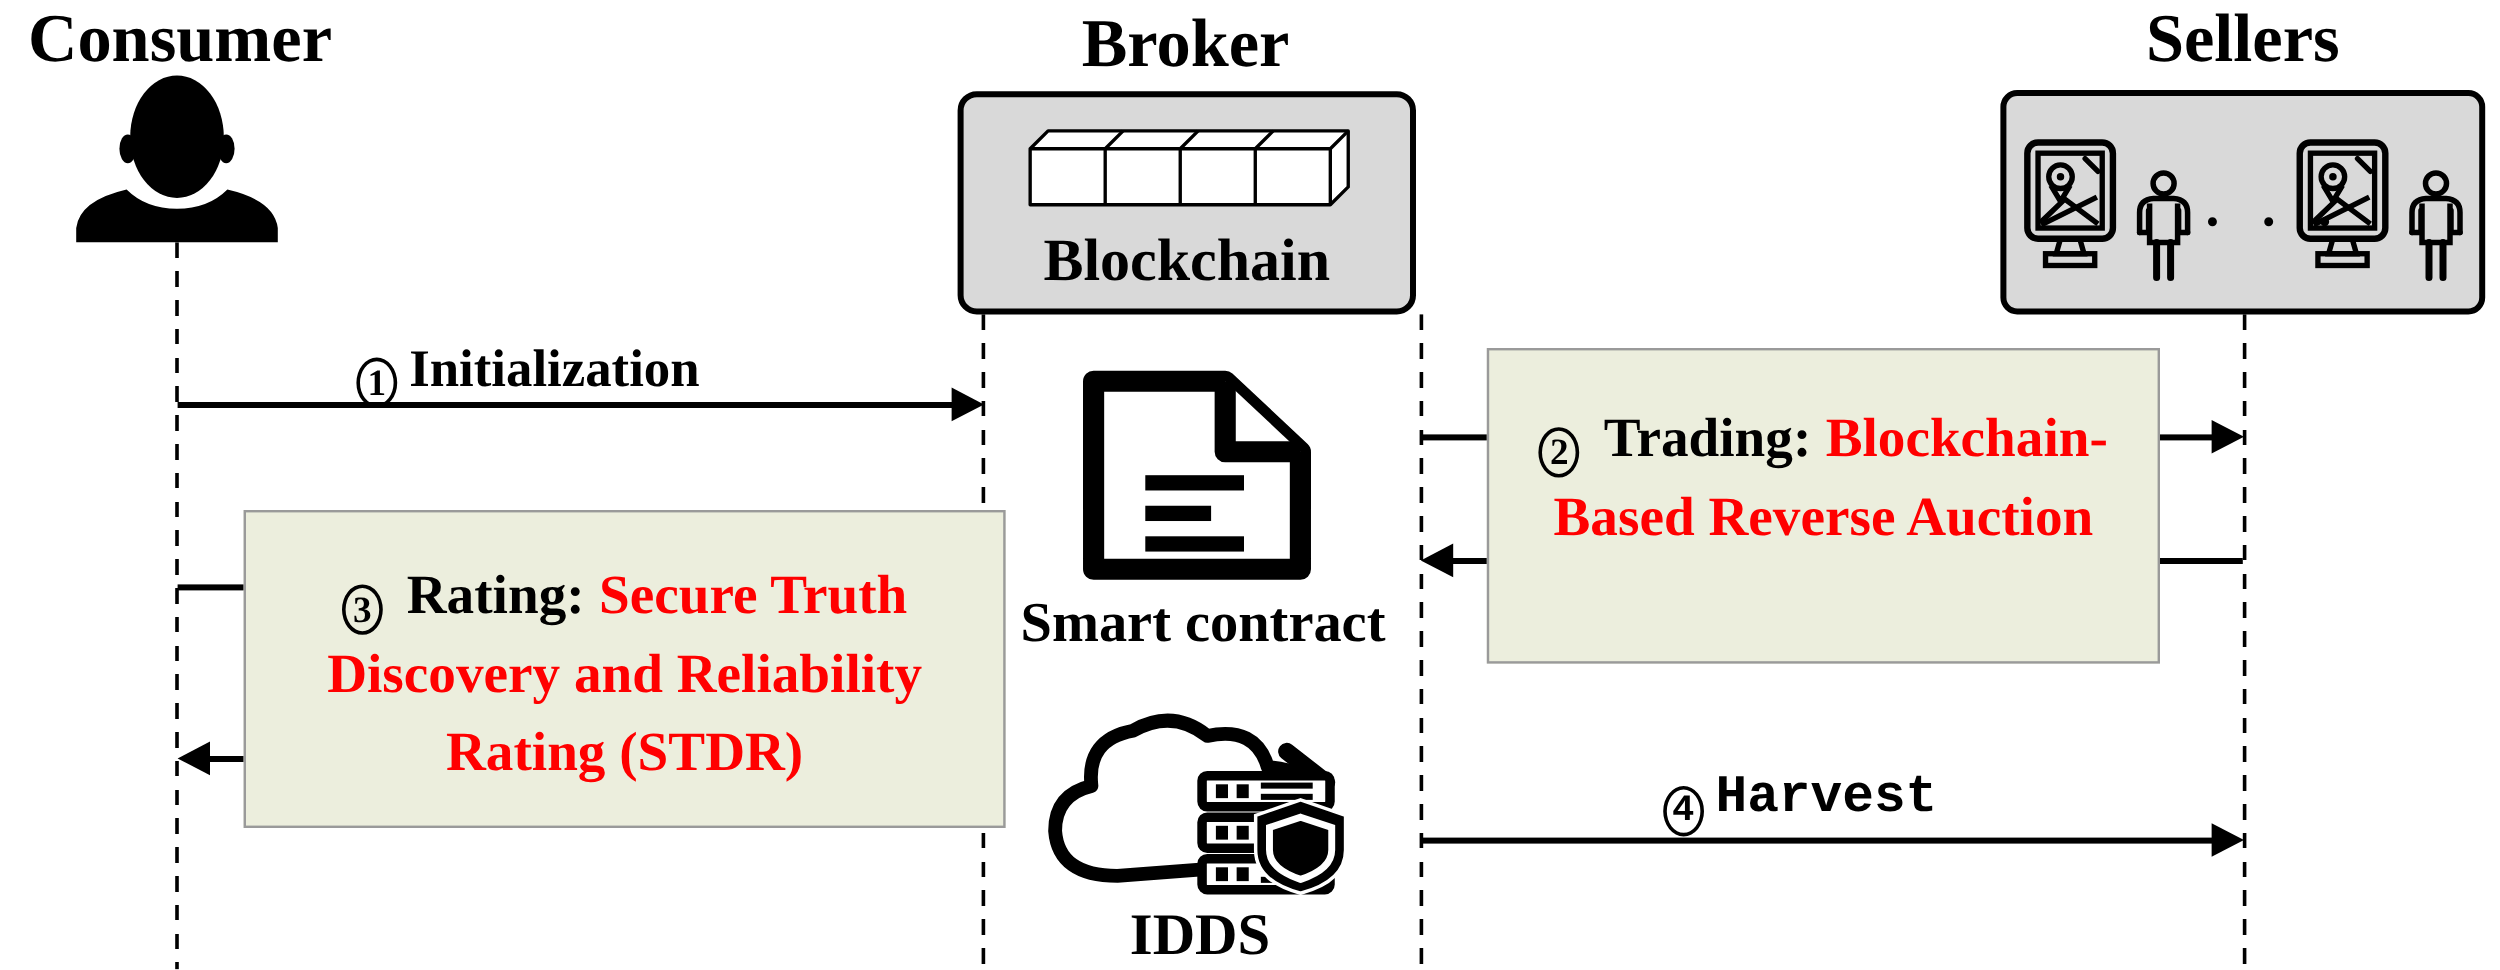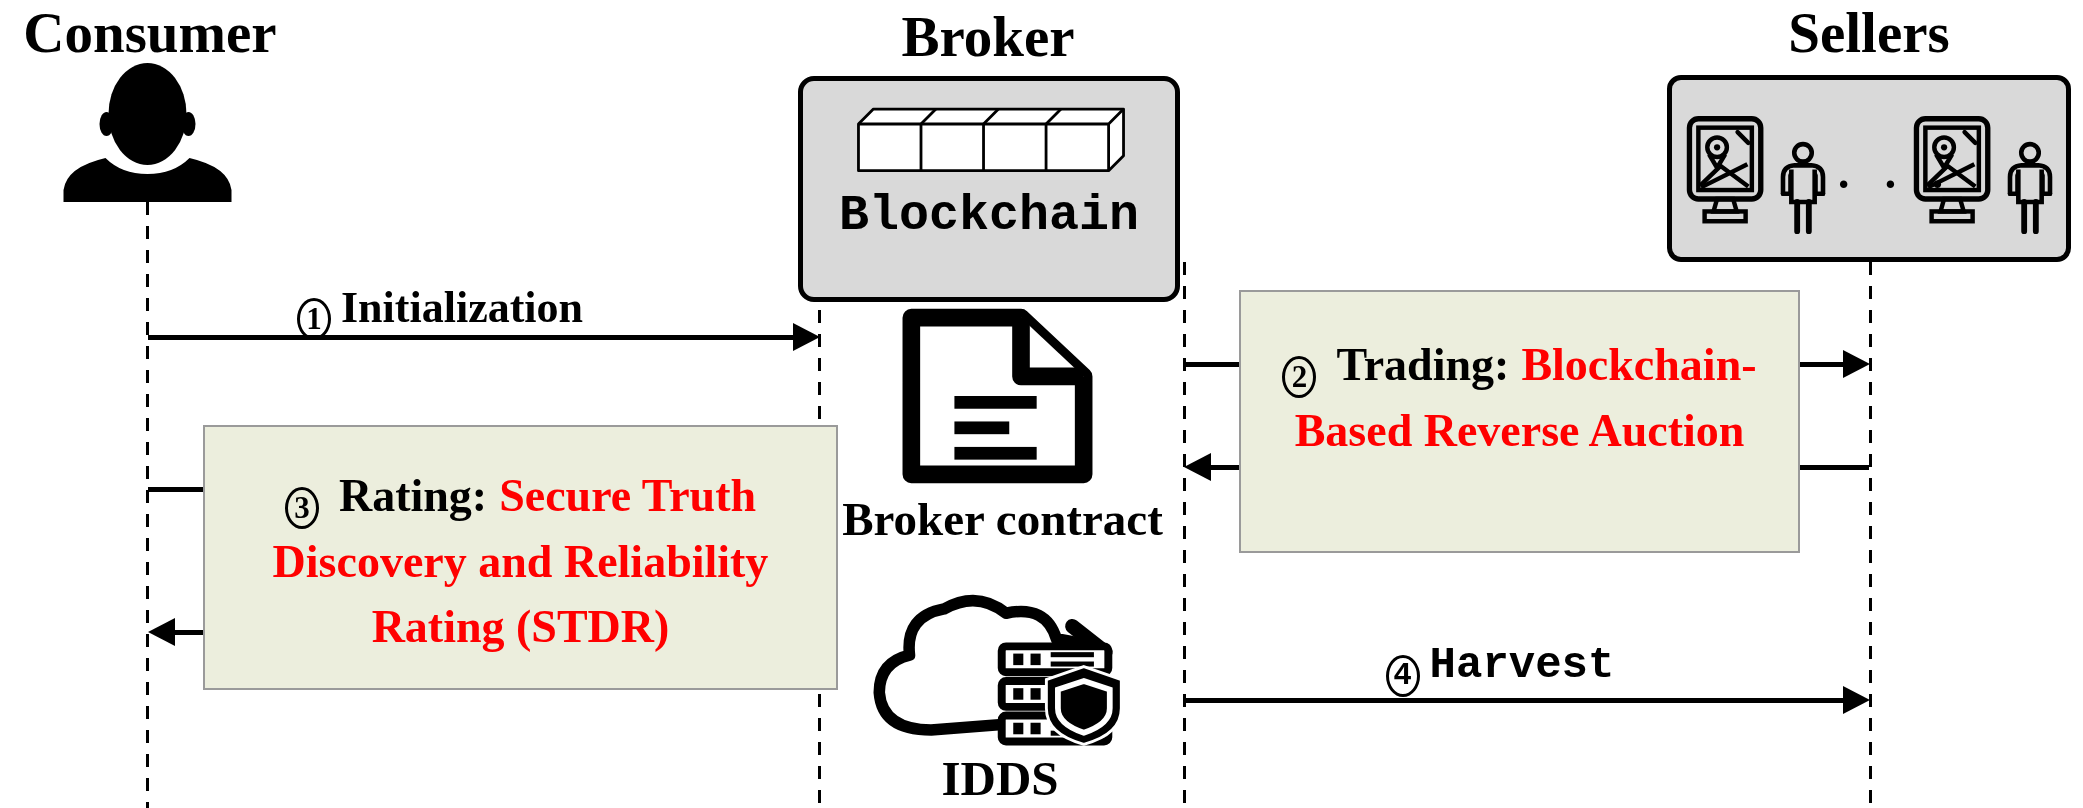--- a/index.html
+++ b/index.html
@@ -65,21 +65,21 @@
       <ellipse cx="143" cy="62" rx="7" ry="12" fill="#000"></ellipse>
       <path d="M18 140 V128 Q21 105 60 96 Q76 112 102 112 Q128 112 144 96 Q183 105 186 128 V140 Z" fill="#000"></path>
     </svg>
   </div>
 
   <div class="lifeline" style="left:146px;top:202px;height:606px;"></div>
   <div class="lifeline" style="left:818px;top:262px;height:546px;"></div>
   <div class="lifeline" style="left:1183px;top:262px;height:546px;"></div>
   <div class="lifeline" style="left:1869px;top:262px;height:546px;"></div>
 
-  <div class="entity-box" style="left:798px;top:76px;width:382px;height:226px;font-family:Liberation Mono, monospace;">
+  <div class="entity-box" style="left:798px;top:76px;width:382px;height:186px;">
     <div class="icon" style="left:48px;top:20px;width:280px;height:74px;">
       <svg width="280" height="74" viewBox="0 0 300 74">
         <path d="M8 22 L24 6 H292 V56 L276 72 H8 Z" fill="#fff" stroke="#000" stroke-width="3" stroke-linejoin="round"></path>
         <path d="M8 22 H276 M276 22 V72 M276 22 L292 6" fill="none" stroke="#000" stroke-width="3"></path>
         <path d="M75 22 V72 M142 22 V72 M209 22 V72" stroke="#000" stroke-width="3"></path>
         <path d="M75 22 L91 6 M142 22 L158 6 M209 22 L225 6" stroke="#000" stroke-width="3"></path>
       </svg>
     </div>
     <div class="inner-label" style="top:106px;font-size:50px;">Blockchain</div>
   </div>
@@ -136,21 +136,21 @@
 
   <div class="icon" style="left:880px;top:297px;width:235px;height:198px;">
     <svg width="235" height="198" viewBox="0 0 120 100">
       <path d="M16 10 H72 L104 40 V90 H16 Z" fill="#fff" stroke="#000" stroke-width="9" stroke-linejoin="round"></path>
       <path d="M72 10 V40 H104" fill="#fff" stroke="#000" stroke-width="9" stroke-linejoin="round"></path>
       <rect x="38" y="50" width="42" height="6.5" fill="#000"></rect>
       <rect x="38" y="63" width="28" height="6.5" fill="#000"></rect>
       <rect x="38" y="76" width="42" height="6.5" fill="#000"></rect>
     </svg>
   </div>
-  <div class="msg-label" style="left:835px;top:492px;width:335px;font-size:47px;">Broker contract</div>
+  <div class="msg-label" style="left:835px;top:492px;width:335px;font-size:47px;">Smart contract</div>
 
   <div class="icon" style="left:860px;top:583px;width:282px;height:170px;">
     <svg width="282" height="170" viewBox="0 0 195 118">
       <path d="M49 102 Q15 102 13 76 Q13 55 34 50 Q31 23 58 18 Q81 5 101 21 Q129 15 136 39 Q166 41 167 65 Q167 90 141 95 L49 102 Z" fill="#fff" stroke="#000" stroke-width="8" stroke-linecap="round" stroke-linejoin="round"></path>
       <path d="M147 30 L170 48" stroke="#000" stroke-width="10" stroke-linecap="round"></path>
       <path d="M150 54 Q161 62 169 53" fill="none" stroke="#000" stroke-width="4"></path>
       <g>
         <rect x="98" y="44" width="74" height="18" rx="3" fill="#fff" stroke="#000" stroke-width="5.5"></rect>
         <rect x="106" y="49" width="7" height="8" fill="#000"></rect>
           <rect x="118" y="49" width="7" height="8" fill="#000"></rect>

